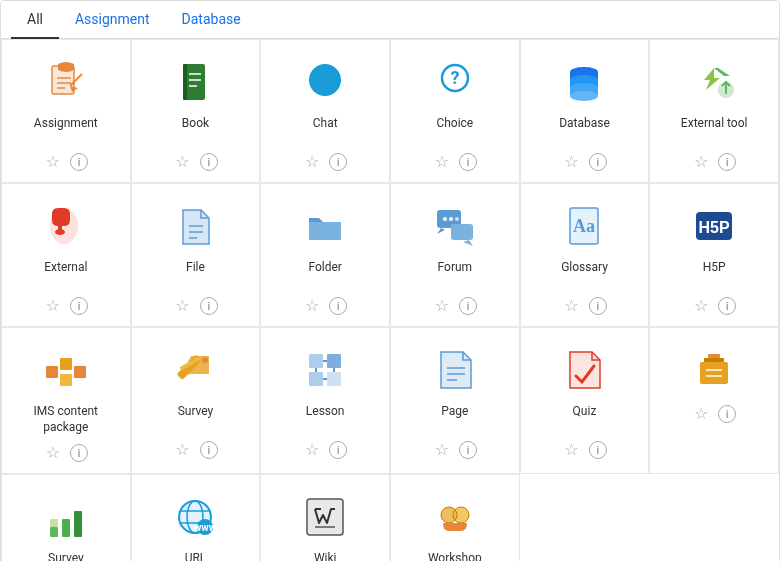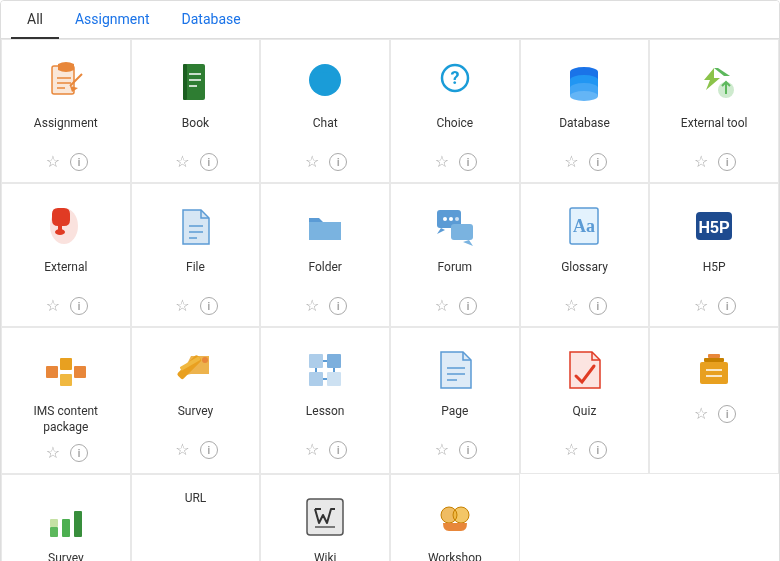--- a/index.html
+++ b/index.html
@@ -397,20 +397,31 @@
           <svg viewBox="0 0 44 44" xmlns="http://www.w3.org/2000/svg">
     <rect x="6" y="32" width="8" height="10" rx="1" fill="#5cb85c"></rect>
     <rect x="18" y="24" width="8" height="18" rx="1" fill="#4caf50"></rect>
     <rect x="30" y="16" width="8" height="26" rx="1" fill="#388e3c"></rect>
     <rect x="6" y="24" width="8" height="8" rx="1" fill="#8bc34a" opacity="0.5"></rect>
   </svg>
         </div>
         <div class="cell-label">Survey</div>
       </div>
       <div class="cell">
+        <div class="icon-area">
+          <svg viewBox="0 0 44 44" xmlns="http://www.w3.org/2000/svg">
+    <circle cx="22" cy="22" r="16" fill="#e3f2fd"></circle>
+    <circle cx="22" cy="22" r="16" fill="none" stroke="#1a9cd8" stroke-width="2"></circle>
+    <ellipse cx="22" cy="22" rx="8" ry="16" fill="none" stroke="#1a9cd8" stroke-width="1.5"></ellipse>
+    <line x1="7" y1="16" x2="37" y2="16" stroke="#1a9cd8" stroke-width="1.5"></line>
+    <line x1="7" y1="28" x2="37" y2="28" stroke="#1a9cd8" stroke-width="1.5"></line>
+    <circle cx="32" cy="32" r="8" fill="#1a9cd8"></circle>
+    <text x="32" y="36" text-anchor="middle" font-size="10" font-weight="bold" fill="white">www</text>
+  </svg>
+        </div>
         <div class="cell-label">URL</div>
       </div>
       <div class="cell">
         <div class="icon-area">
           <svg viewBox="0 0 44 44" xmlns="http://www.w3.org/2000/svg">
     <rect x="4" y="4" width="36" height="36" rx="3" fill="#e8e8e8"></rect>
     <rect x="4" y="4" width="36" height="36" rx="3" fill="none" stroke="#555" stroke-width="1.5"></rect>
     <path d="M12 14 L18 14 M12 14 L16 28 L20 20 L24 28 L28 14 L32 14" stroke="#333" stroke-width="2" fill="none" stroke-linejoin="round"></path>
     <line x1="12" y1="32" x2="32" y2="32" stroke="#555" stroke-width="1.5"></line>
   </svg>

